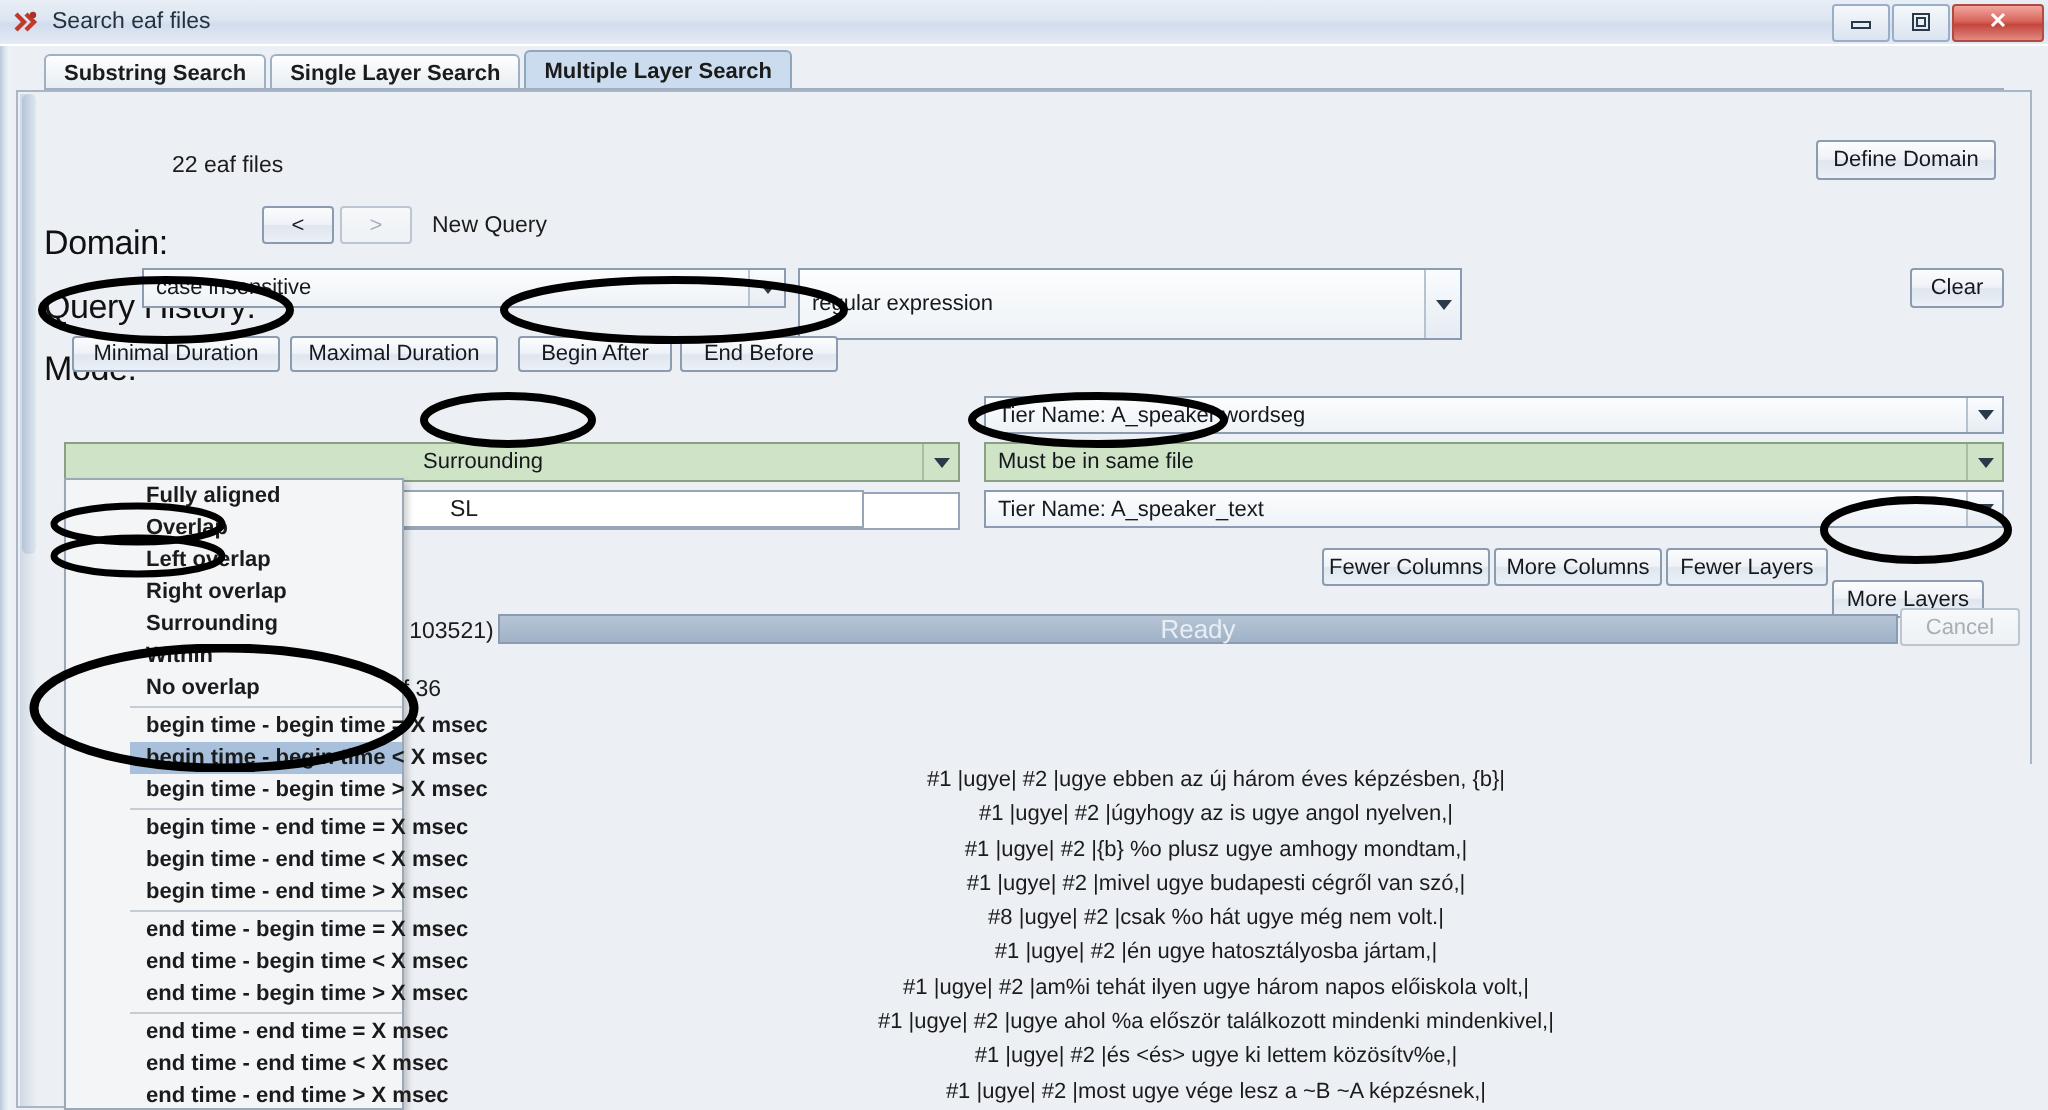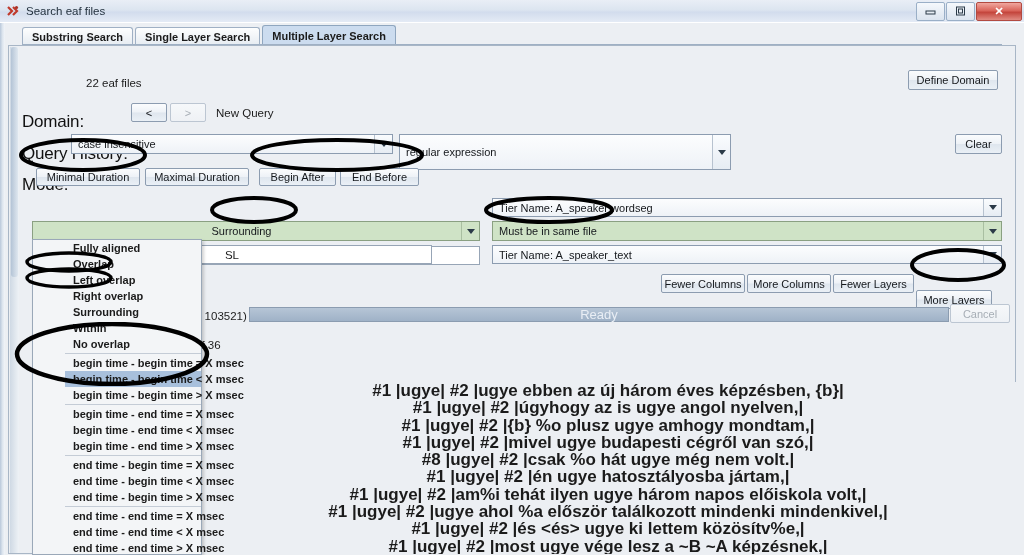--- a/index.html
+++ b/index.html
@@ -126,21 +126,21 @@
   }
   .popitem.sel{background:#a8c0dc;}
   .popsep{height:1px;background:#c4ccd6;margin:1px 0;}
 
   
   .results{
     position:absolute;left:190px;top:336px;width:818px;height:172px;
     background:#eceff3;overflow:hidden;
   }
   .resline{
-    text-align:center;font-size:17px;font-weight:bold;color:#1b1b1b;
+    text-align:center;font-size:11px;font-weight:normal;color:#1b1b1b;
     line-height:17.3px;white-space:nowrap;
   }
 
   
   .ann{position:absolute;z-index:90;pointer-events:none;}
   .ann ellipse{fill:none;stroke:#000;}
 </style>
 </head>
 <body>
 

